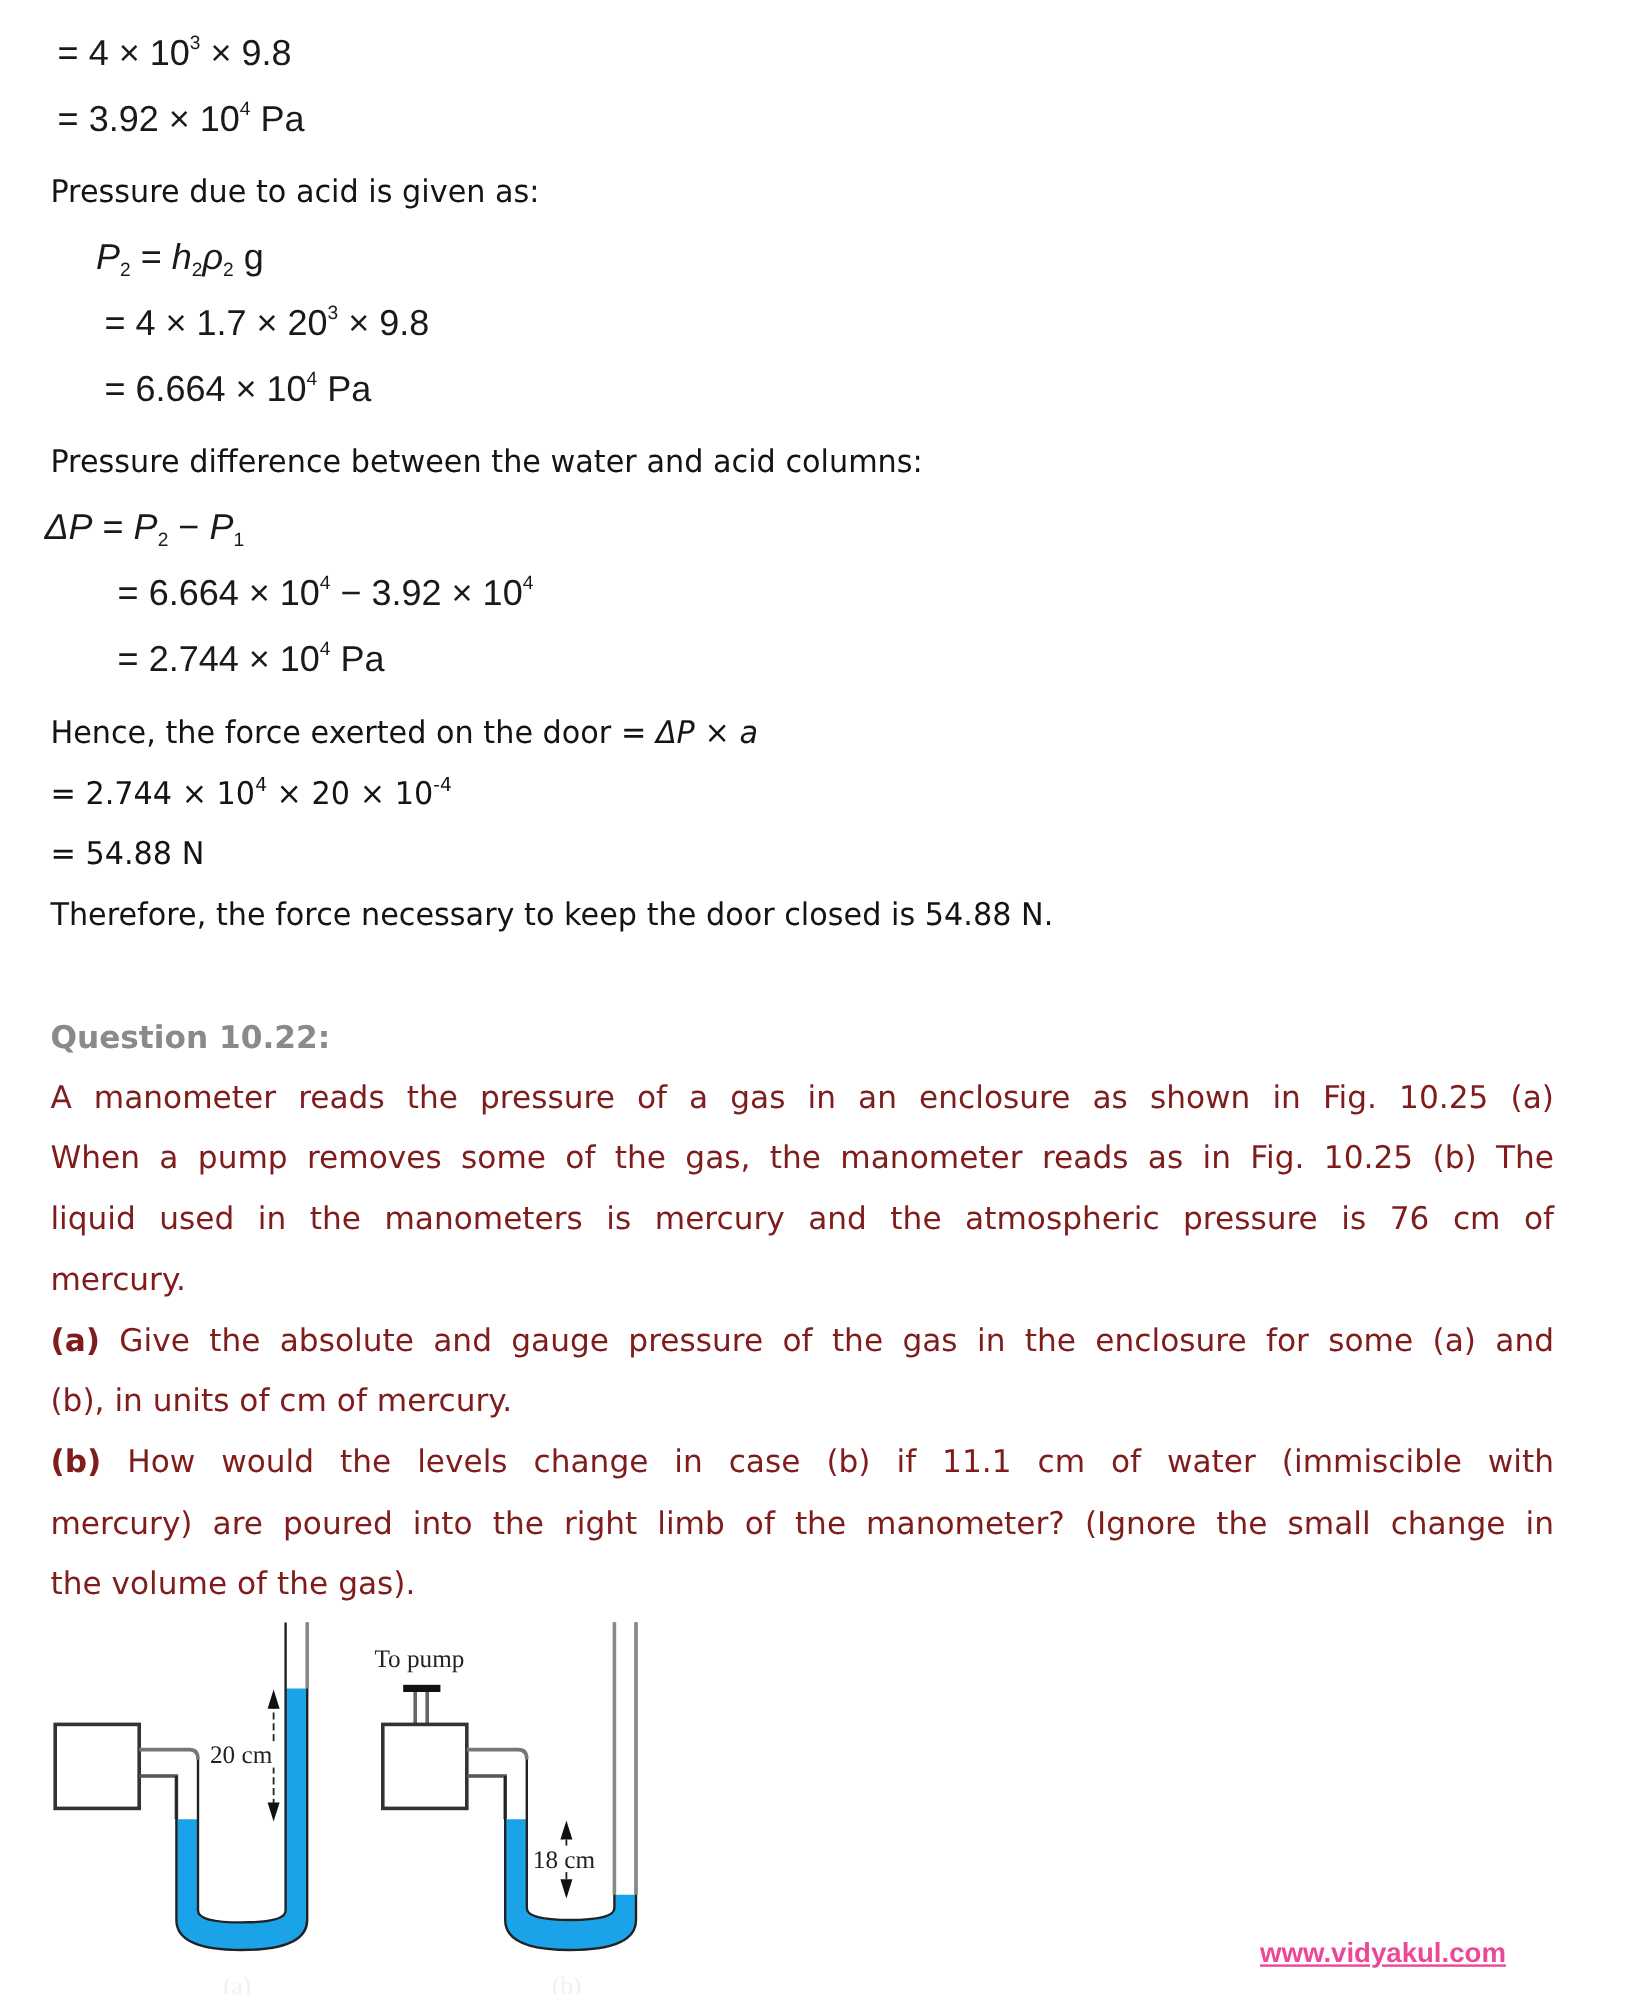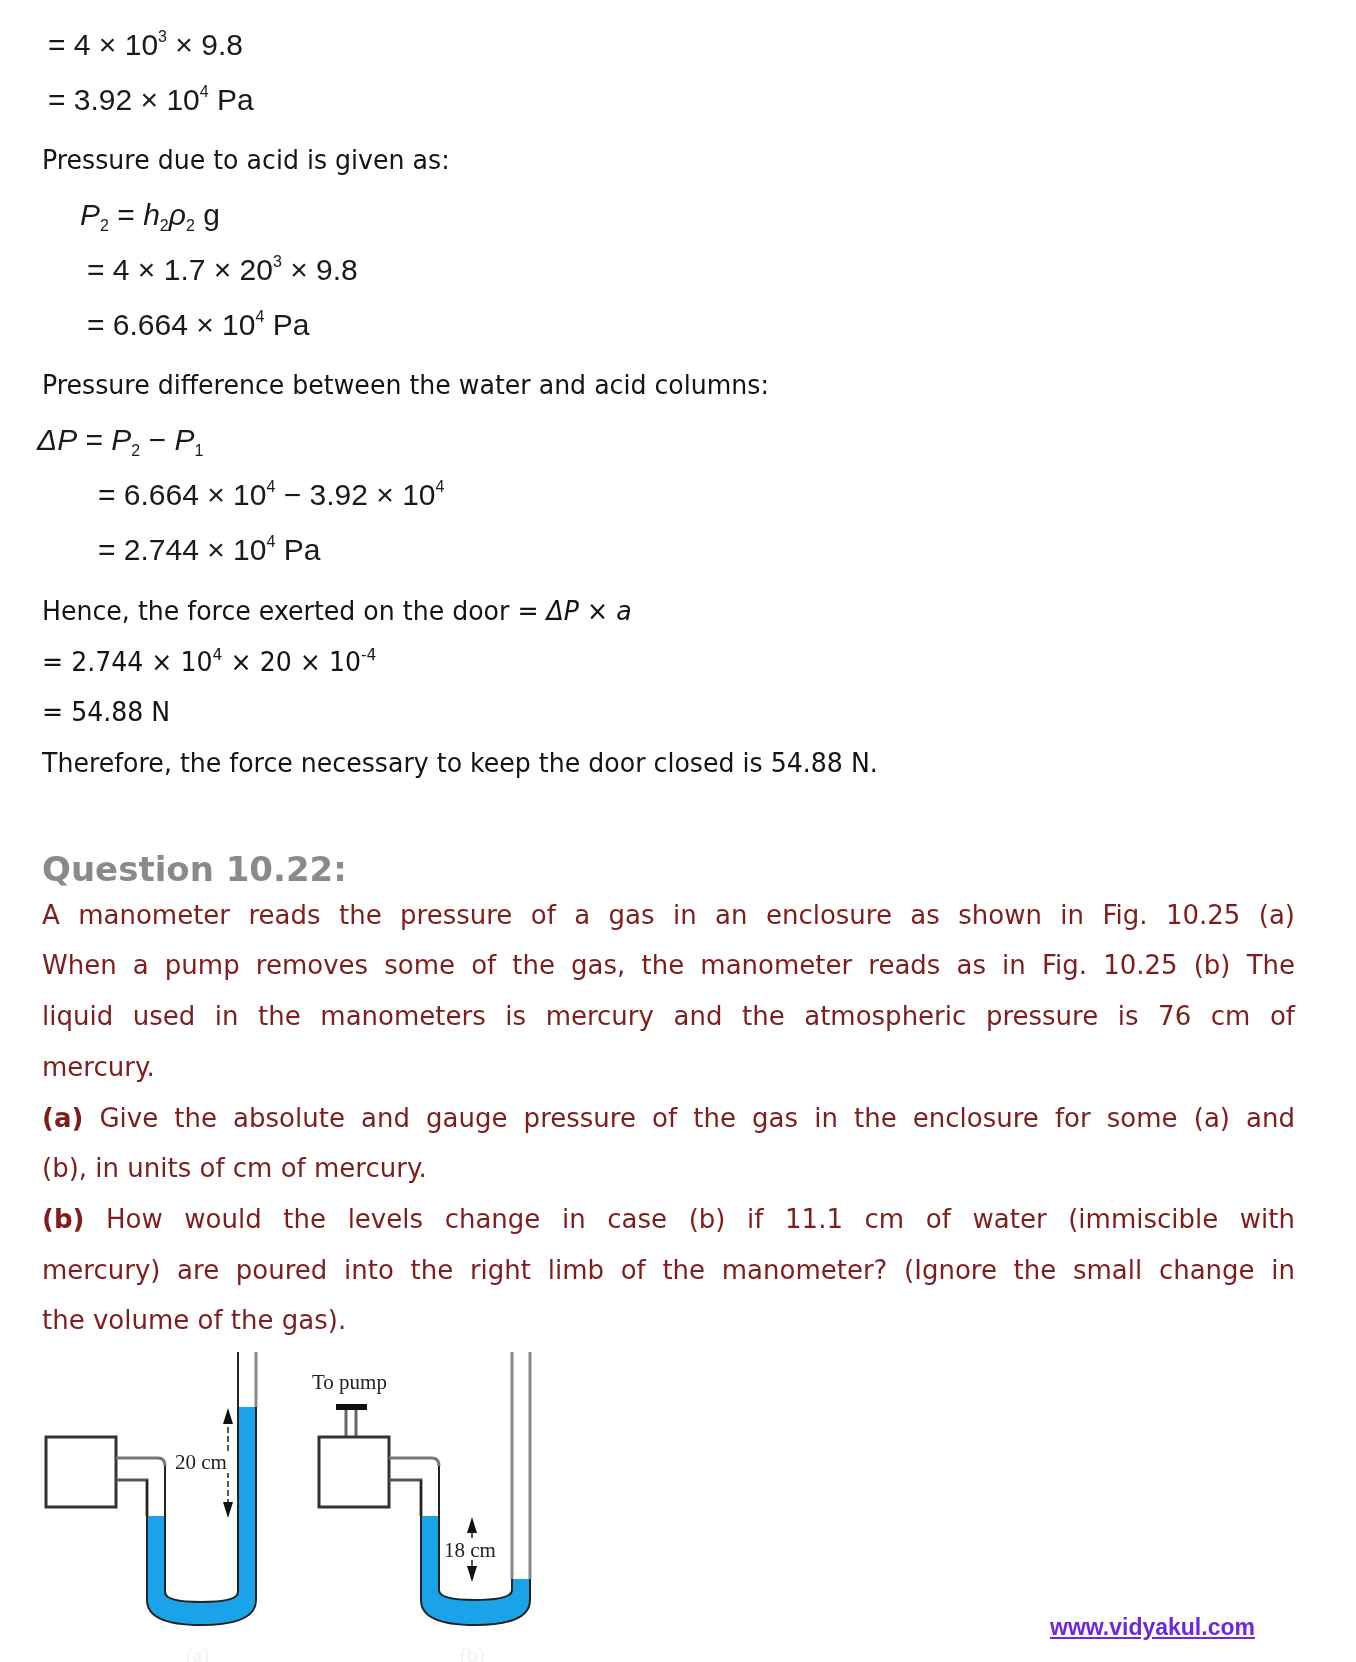--- a/index.html
+++ b/index.html
@@ -32,21 +32,21 @@
       font-size: 30px;
       color: #1a1a1a;
     }
     .math i { font-style: italic; }
     .math sup { font-size: 16px; vertical-align: 13px; line-height: 0; }
     .math sub { font-size: 16px; vertical-align: -6px; line-height: 0; }
     .prose sup { font-size: 16px; vertical-align: 11px; line-height: 0; }
     .heading {
       font-family: "DejaVu Sans", sans-serif;
       font-weight: bold;
-      font-size: 34px;
+      font-size: 26px;
       color: #8a8a8a;
     }
     .justify {
       position: absolute;
       left: 42px;
       width: 1253px;
       font-family: "DejaVu Sans", sans-serif;
       font-size: 26px;
       color: #7f1d1d;
       text-align: justify;
@@ -56,21 +56,21 @@
     }
     .justify.last { text-align-last: left; }
     b { font-weight: bold; }
     .footer-link {
       position: absolute;
       left: 1050px;
       top: 1614px;
       font-family: "Liberation Sans", sans-serif;
       font-weight: bold;
       font-size: 23px;
-      color: #6d28d9;
+      color: #ec4899;
       text-decoration: underline;
       cursor: pointer;
     }
     .figure {
       position: absolute;
       left: 0;
       top: 1340px;
       width: 600px;
       height: 322px;
     }

